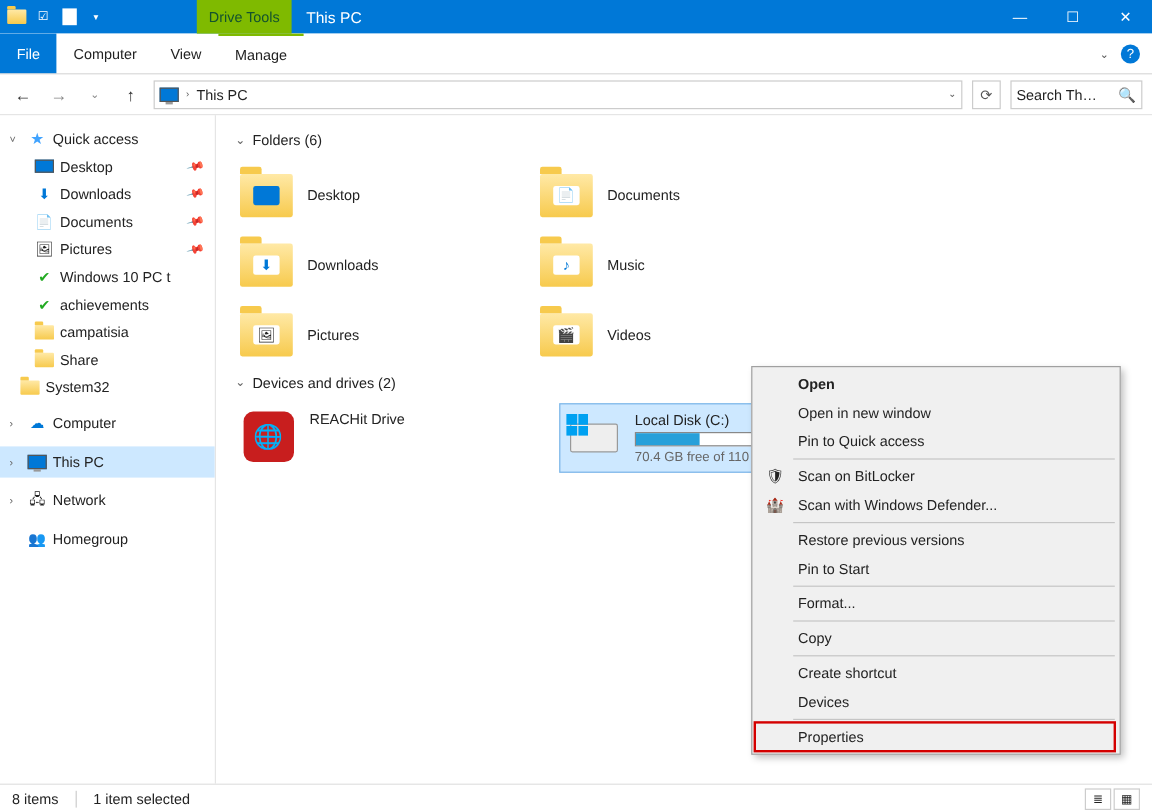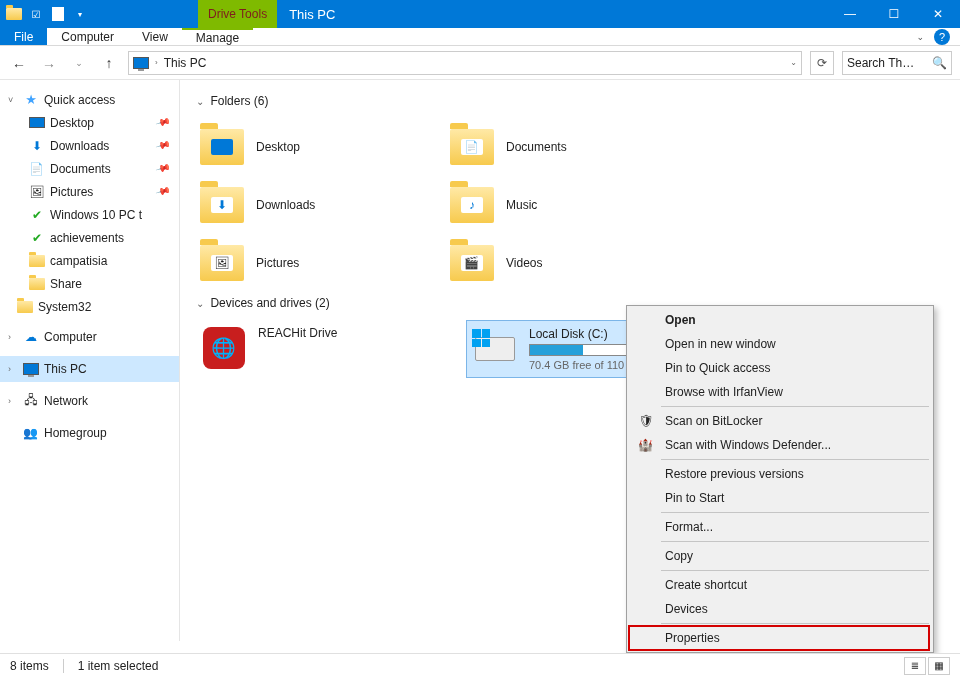--- a/index.html
+++ b/index.html
@@ -1,24 +1,24 @@
 <!DOCTYPE html>
 <html><head>
 <meta charset="utf-8">
 <style>
 *{box-sizing:border-box;margin:0;padding:0;font-family:"Segoe UI",Arial,sans-serif;font-size:12px;color:#222}
 body{background:#fff;width:960px;height:677px;overflow:hidden;position:relative}
 .titlebar{height:28px;background:#0078d7;display:flex;align-items:center;color:#fff}
 .titlebar .qa{display:flex;align-items:center;gap:6px;padding-left:6px}
 .qa-icon{width:16px;height:16px;display:flex;align-items:center;justify-content:center;font-size:10px}
-.drive-tab{background:#7fba00;color:#7f1d1d;padding:0 10px;height:28px;line-height:28px;margin-left:110px}
+.drive-tab{background:#7fba00;color:#14532d;padding:0 10px;height:28px;line-height:28px;margin-left:76px}
 .title-text{color:#fff;margin-left:12px;font-size:13px}
 .win-controls{margin-left:auto;display:flex}
 .win-controls div{width:44px;height:28px;display:flex;align-items:center;justify-content:center;color:#fff;font-size:12px}
-.ribbon{height:18px;background:#fff;display:flex;align-items:stretch;border-bottom:1px solid #d9d9d9}
+.ribbon{height:34px;background:#fff;display:flex;align-items:stretch;border-bottom:1px solid #d9d9d9}
 .ribbon-tab{padding:0 14px;display:flex;align-items:center;font-size:12px}
 .ribbon-tab.file{background:#0078d7;color:#fff}
 .ribbon-tab.manage{border-top:2px solid #7fba00}
 .ribbon-right{margin-left:auto;display:flex;align-items:center;gap:10px;padding-right:10px}
 .help{width:16px;height:16px;border-radius:50%;background:#0078d7;color:#fff;display:flex;align-items:center;justify-content:center;font-size:11px}
 .addr{height:34px;display:flex;align-items:center;gap:8px;padding:0 8px;border-bottom:1px solid #e5e5e5}
 .nav-arrow{width:22px;height:22px;display:flex;align-items:center;justify-content:center;color:#888;font-size:14px}
 .nav-arrow.enabled{color:#333}
 .addr-box{flex:1;height:24px;border:1px solid #ccc;display:flex;align-items:center;padding:0 4px;gap:6px}
 .pc-icon{width:16px;height:12px;background:#0078d7;border:1px solid #555;position:relative}
@@ -285,23 +285,20 @@
 <div class="context-menu">
   <div class="cm-item bold">
       <span>Open</span>
     </div>
   <div class="cm-item">
       <span>Open in new window</span>
     </div>
   <div class="cm-item">
       <span>Pin to Quick access</span>
     </div>
-  <div class="cm-item">
-      <span>Browse with IrfanView</span>
-    </div>
   <div class="cm-sep"></div>
   <div class="cm-item">
       <span class="cm-icon">🛡</span>
       <span>Scan on BitLocker</span>
     </div>
   <div class="cm-item">
       <span class="cm-icon">🏰</span>
       <span>Scan with Windows Defender...</span>
     </div>
   <div class="cm-sep"></div>

